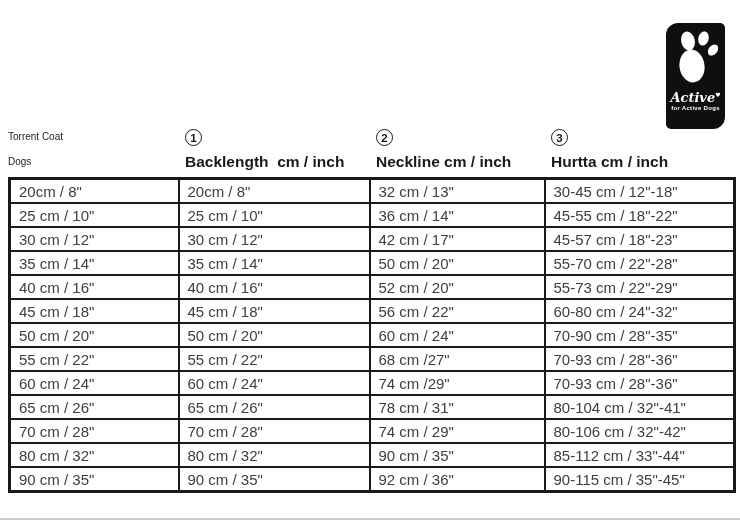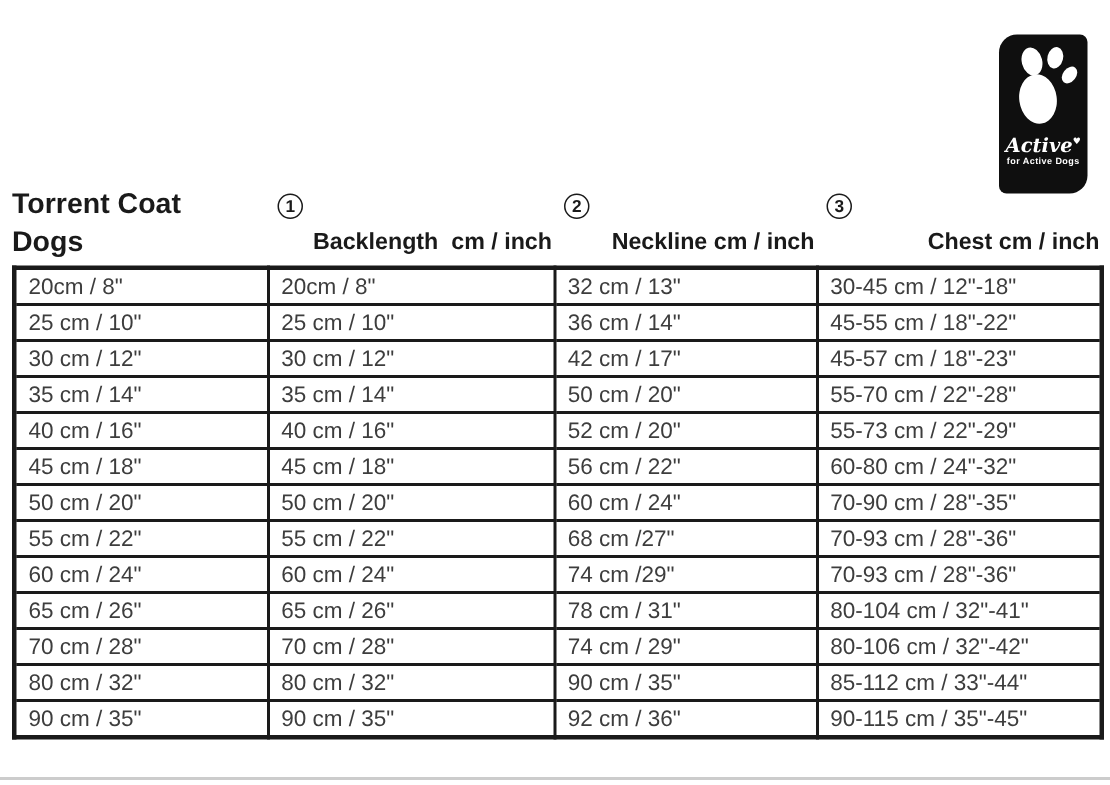--- a/index.html
+++ b/index.html
@@ -67,22 +67,22 @@
     align-items: end;
   }
   .header-col {
     display: flex;
     flex-direction: column;
     justify-content: flex-end;
     box-sizing: border-box;
   }
   .header-col.indent { padding-left: 8px; }
   .title-line {
-    font-size: 19px;
-    font-weight: bold;
+    font-size: 10px;
+    font-weight: normal;
     color: #1a1a1a;
     line-height: 25px;
     white-space: pre;
   }
   .circled-number {
     width: 17px;
     height: 17px;
     border: 1.4px solid #1a1a1a;
     border-radius: 50%;
     display: flex;
@@ -93,21 +93,20 @@
     color: #1a1a1a;
     margin-bottom: 3px;
     box-sizing: border-box;
   }
   .col-label {
     font-size: 15.5px;
     font-weight: bold;
     color: #1a1a1a;
     line-height: 25px;
     white-space: pre;
-    text-align: right;
   }
 
   
   .size-table {
     position: absolute;
     left: 8px;
     top: 177px;
     width: 725px;
     border-collapse: collapse;
     table-layout: fixed;
@@ -159,21 +158,21 @@
   <div class="header-col indent">
     <span class="circled-number">1</span>
     <span class="col-label">Backlength  cm / inch</span>
   </div>
   <div class="header-col indent">
     <span class="circled-number">2</span>
     <span class="col-label">Neckline cm / inch</span>
   </div>
   <div class="header-col indent">
     <span class="circled-number">3</span>
-    <span class="col-label">Chest cm / inch</span>
+    <span class="col-label">Hurtta cm / inch</span>
   </div>
 </div>
 
 <table class="size-table">
   <colgroup>
     <col style="width:169px">
     <col style="width:191px">
     <col style="width:175px">
     <col style="width:190px">
   </colgroup>

